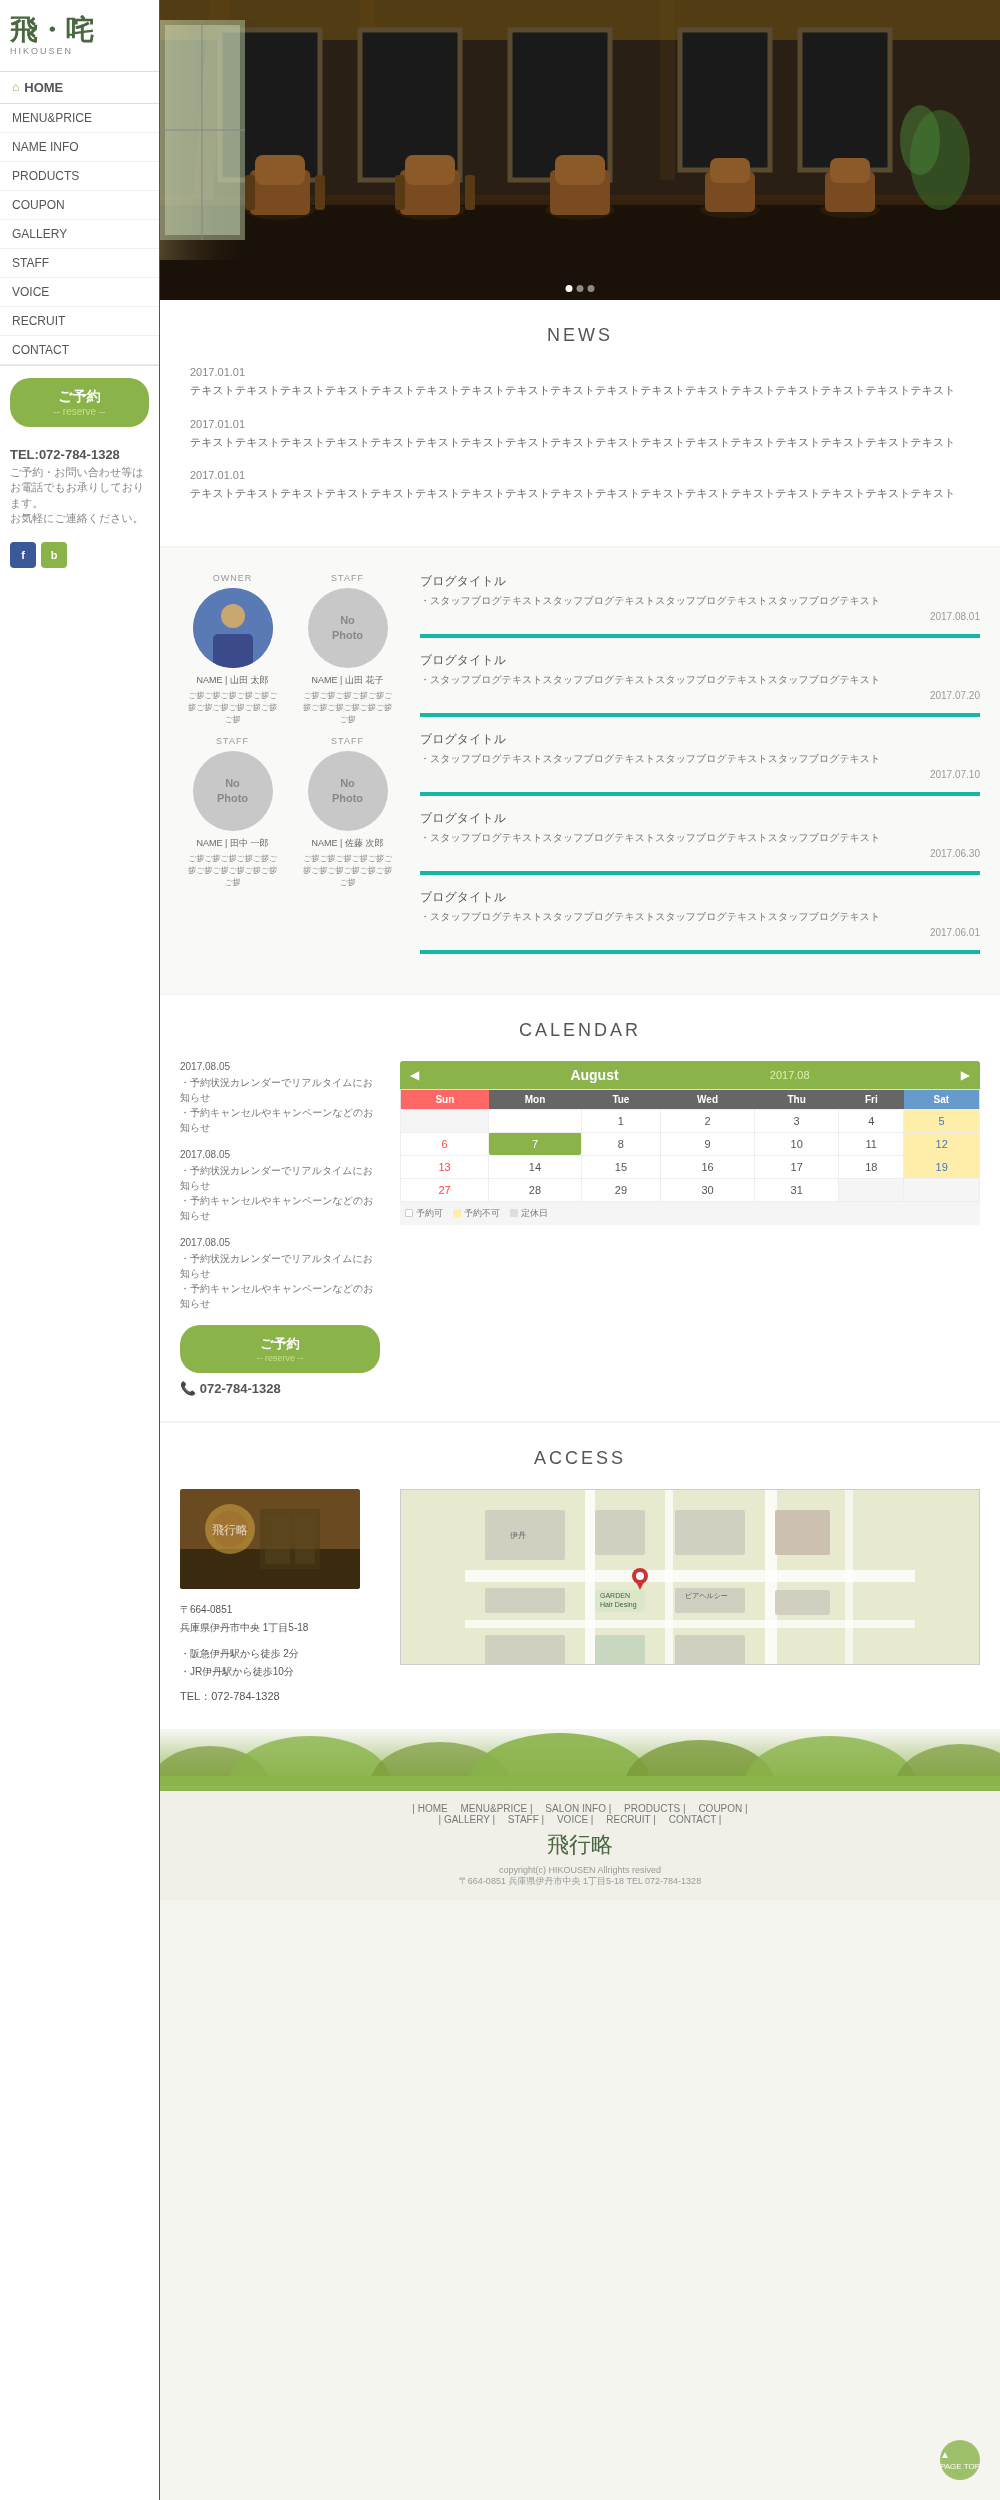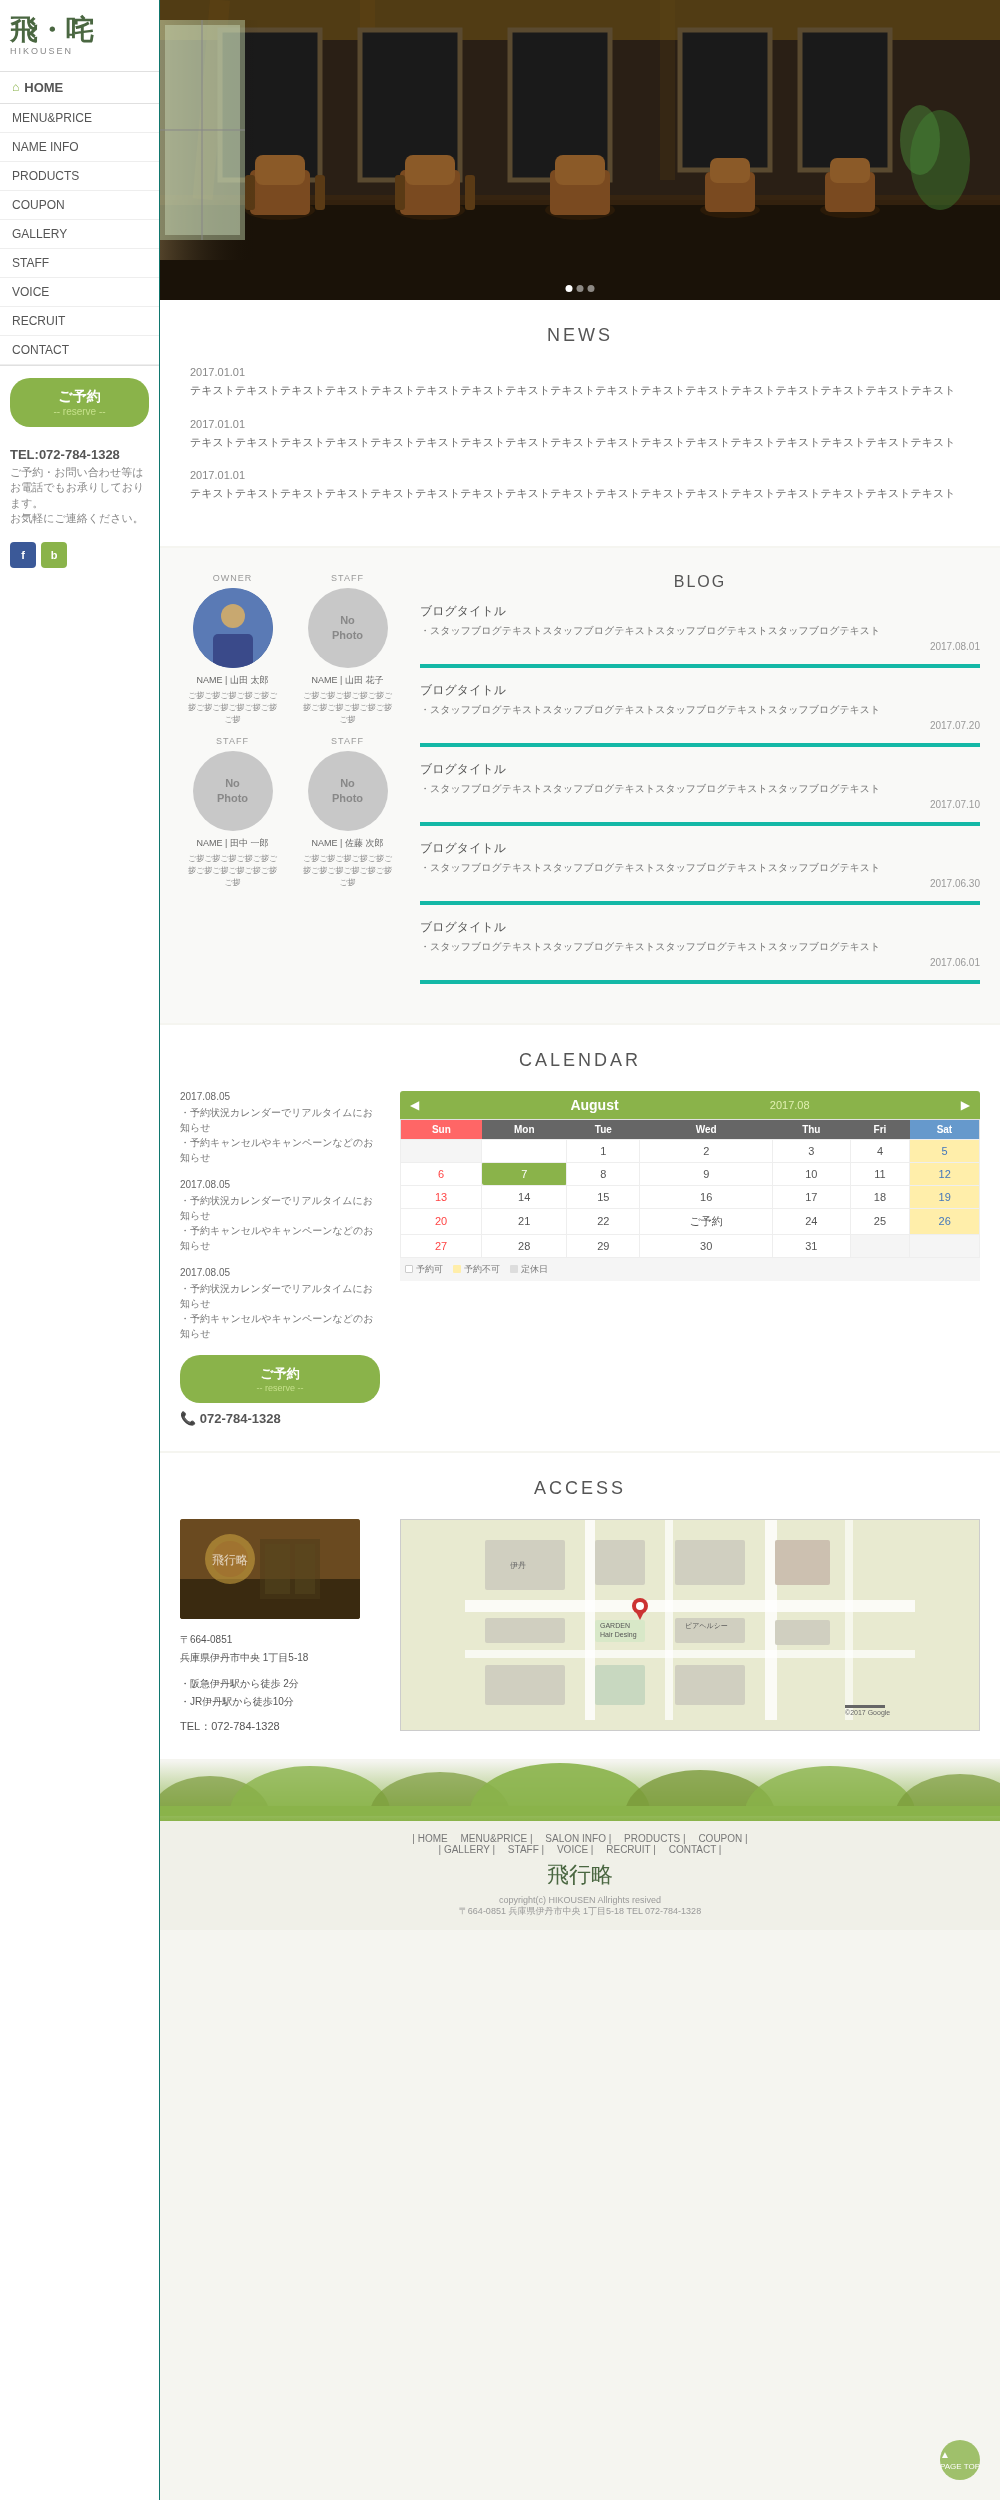--- a/index.html
+++ b/index.html
@@ -112,21 +112,21 @@
     
     
     .access-section { background: #fff; padding: 25px 20px; margin-bottom: 2px; }
     .access-content { display: flex; gap: 20px; }
     .access-info { width: 200px; }
     .access-store-img { width: 180px; height: 100px; background: linear-gradient(135deg, #c8b89a, #a09070); border-radius: 3px; margin-bottom: 12px; display: flex; align-items: center; justify-content: center; font-size: 10px; color: #fff; overflow: hidden; position: relative; }
     .access-store-inner { width: 100%; height: 100%; background: linear-gradient(to bottom, #8a6a40 0%, #6a4a20 60%, #4a3010 100%); position: relative; }
     .access-addr { font-size: 10px; color: #555; line-height: 1.8; margin-bottom: 8px; }
     .access-note { font-size: 10px; color: #555; line-height: 1.8; margin-bottom: 8px; }
     .access-tel-label { font-size: 11px; color: #555; }
-    .access-map { flex: 1; height: 212px; background: #e8ead0; border: 1px solid #ccc; position: relative; overflow: hidden; }
+    .access-map { flex: 1; height: 176px; background: #e8ead0; border: 1px solid #ccc; position: relative; overflow: hidden; }
     
     
     .footer-grass { height: 60px; background: linear-gradient(to bottom, #f5f5f0, #8ab34a); display: flex; align-items: flex-end; justify-content: center; padding-bottom: 5px; }
     .footer-main { background: #f0f0e8; padding: 12px 20px; text-align: center; }
     .footer-nav { font-size: 10px; color: #777; margin-bottom: 5px; }
     .footer-nav a { color: #777; text-decoration: none; margin: 0 5px; }
     .footer-logo-area { display: flex; align-items: center; justify-content: center; gap: 10px; margin-bottom: 5px; }
     .footer-logo { font-size: 22px; color: #4a6741; font-family: serif; }
     .footer-copyright { font-size: 9px; color: #999; }
     .footer-page-top { position: fixed; bottom: 20px; right: 20px; width: 40px; height: 40px; background: #8ab34a; border-radius: 50%; display: flex; align-items: center; justify-content: center; color: #fff; font-size: 10px; cursor: pointer; opacity: 0.8; }
@@ -321,21 +321,20 @@
             <div class="staff-photo staff-photo-no">
               <div class="staff-photo-no-text">No<br>Photo</div>
             </div>
             <div class="staff-name">NAME | 佐藤 次郎</div>
             <div class="staff-desc">ご拶ご拶ご拶ご拶ご拶ご<br>拶ご拶ご拶ご拶ご拶ご拶<br>ご拶</div>
           </div>
         </div>
       </div>
 
       <div class="blog-area">
-        <div class="blog-title">BLOG</div>
 
         <div class="blog-item">
           <div class="blog-item-title">ブログタイトル</div>
           <div class="blog-item-text">・スタッフブログテキストスタッフブログテキストスタッフブログテキストスタッフブログテキスト</div>
           <div class="blog-item-date">2017.08.01</div>
         </div>
         <div class="blog-item">
           <div class="blog-item-title">ブログタイトル</div>
           <div class="blog-item-text">・スタッフブログテキストスタッフブログテキストスタッフブログテキストスタッフブログテキスト</div>
           <div class="blog-item-date">2017.07.20</div>
@@ -427,29 +426,20 @@
               <tr>
                 <td class="sun">13</td>
                 <td>14</td>
                 <td>15</td>
                 <td>16</td>
                 <td>17</td>
                 <td>18</td>
                 <td class="sat highlight">19</td>
               </tr>
               <tr>
-                <td class="sun">20</td>
-                <td>21</td>
-                <td>22</td>
-                <td>ご予約</td>
-                <td>24</td>
-                <td>25</td>
-                <td class="sat highlight">26</td>
-              </tr>
-              <tr>
                 <td class="sun">27</td>
                 <td>28</td>
                 <td>29</td>
                 <td>30</td>
                 <td>31</td>
                 <td class="empty"></td>
                 <td class="sat empty"></td>
               </tr>
             </tbody>
           </table>

